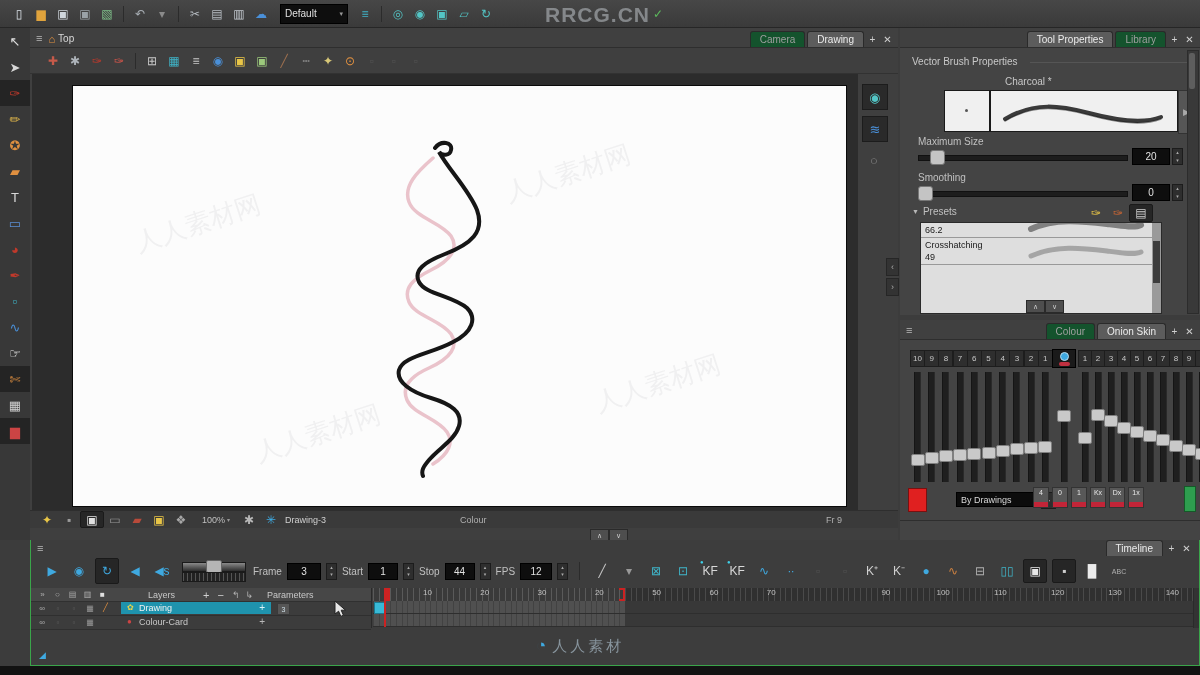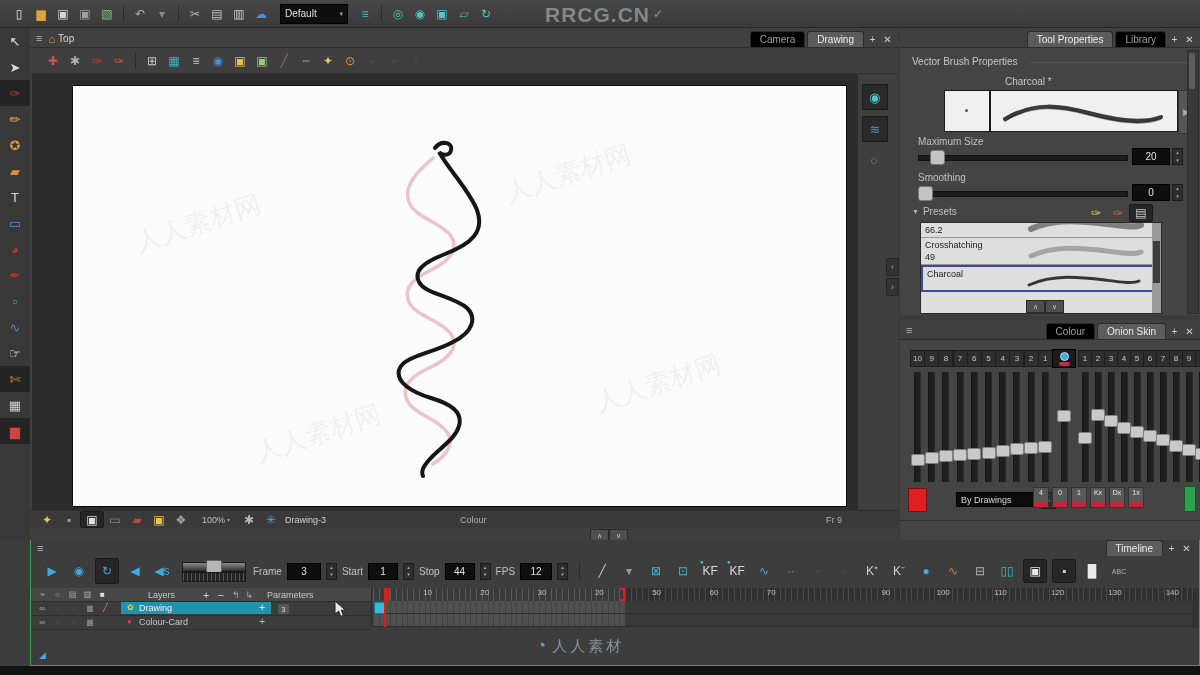--- a/index.html
+++ b/index.html
@@ -1,20 +1,20 @@
 <!DOCTYPE html>
 <html><head>
 <meta charset="utf-8">
 <style>
   html,body{margin:0;padding:0;width:1200px;height:675px;background:#3c3c3c;
     font-family:"Liberation Sans",sans-serif;overflow:hidden;position:relative;color:#c8c8c8}
   .abs{position:absolute}
   .flexr{display:flex;align-items:center}
   .panel-head{height:20px;background:#404040;border-bottom:1px solid #2e2e2e;display:flex;align-items:flex-end;padding:0 4px;box-sizing:border-box}
-  .tab{padding:2px 9px;font-size:10px;background:#000000;color:#9f9f9f;border:1px solid #2a2a2a;border-bottom:none;border-radius:3px 3px 0 0;margin-left:2px;white-space:nowrap}
+  .tab{padding:2px 9px;font-size:10px;background:#14532d;color:#9f9f9f;border:1px solid #2a2a2a;border-bottom:none;border-radius:3px 3px 0 0;margin-left:2px;white-space:nowrap}
   .tab.act{background:#5c5c5c;color:#ececec}
   .tbtn{width:13px;height:14px;display:flex;align-items:center;justify-content:center;font-size:10px;color:#cfcfcf;margin-left:2px}
   .menu-ic{font-size:11px;color:#b8b8b8;margin:0 4px 3px 2px}
   .vbox{background:#0e0e0e;border:1px solid #000;color:#e2e2e2;font-size:10px;display:flex;align-items:center;justify-content:center}
   .lbl{font-size:10px;color:#c0c0c0;white-space:nowrap}
   .stepper{width:9px;height:15px;display:flex;flex-direction:column;background:#2e2e2e;border:1px solid #1c1c1c}
   .stepper span{flex:1;display:flex;align-items:center;justify-content:center;font-size:5px;color:#aaa;line-height:1}
   .collapse-btn{width:17px;height:11px;background:#4e4e4e;border:1px solid #2a2a2a;display:flex;align-items:center;justify-content:center;font-size:7px;color:#ccc}
   svg{display:block}
 </style>
@@ -212,27 +212,20 @@
           <span data-name="preset-size" style="position: absolute; left: 4px; top: 14px; font-size: 9px; color: rgb(26, 26, 26);">66.2</span>
           <svg width="120" height="20" data-name="preset-stroke-preview" style="position: absolute; right: 14px; top: 3px;">
             <path d="M4 15 C 28 4 55 7 80 10 C 95 12 108 14 114 11" fill="none" stroke="#222" stroke-width="6" opacity="0.5" stroke-linecap="round"></path>
           </svg>
         </div>
         <div data-name="preset-item" style="position: relative; height: 27px; border-bottom: 1px solid rgb(153, 153, 153); box-sizing: border-box;">
           <span data-name="preset-name" style="position: absolute; left: 4px; top: 2px; font-size: 9px; color: rgb(26, 26, 26);">Crosshatching</span>
           <span data-name="preset-size" style="position: absolute; left: 4px; top: 14px; font-size: 9px; color: rgb(26, 26, 26);">49</span>
           <svg width="120" height="20" data-name="preset-stroke-preview" style="position: absolute; right: 14px; top: 3px;">
             <path d="M4 15 C 28 4 55 7 80 10 C 95 12 108 14 114 11" fill="none" stroke="#222" stroke-width="5" opacity="0.3" stroke-linecap="round"></path>
-          </svg>
-        </div>
-        <div data-name="preset-item-selected" style="position: relative; height: 27px; box-sizing: border-box; border: 2px solid rgb(58, 74, 168);">
-          <span data-name="preset-name" style="position: absolute; left: 4px; top: 2px; font-size: 9px; color: rgb(26, 26, 26);">Charcoal</span>
-          <span data-name="preset-size" style="position: absolute; left: 4px; top: 14px; font-size: 9px; color: rgb(26, 26, 26);"></span>
-          <svg width="120" height="20" data-name="preset-stroke-preview" style="position: absolute; right: 14px; top: 3px;">
-            <path d="M4 15 C 28 4 55 7 80 10 C 95 12 108 14 114 11" fill="none" stroke="#222" stroke-width="3" opacity="0.9" stroke-linecap="round"></path>
           </svg>
         </div>
       </div>
     <div class="abs" data-name="preset-scrollbar" style="right:0;top:0;width:9px;height:100%;background:#9a9a9a">
       <div style="position:absolute;top:18px;left:1px;width:7px;height:42px;background:#3d3d3d" data-name="preset-scrollbar-handle"></div>
     </div>
   </div>
   <div class="abs collapse-btn" style="left:126px;top:272px" data-name="collapse-up-button">∧</div>
   <div class="abs collapse-btn" style="left:145px;top:272px" data-name="collapse-down-button">∨</div>
   <div class="abs" data-name="panel-scrollbar" style="right:1px;top:22px;width:10px;height:262px;background:#393939;border:1px solid #2c2c2c">

